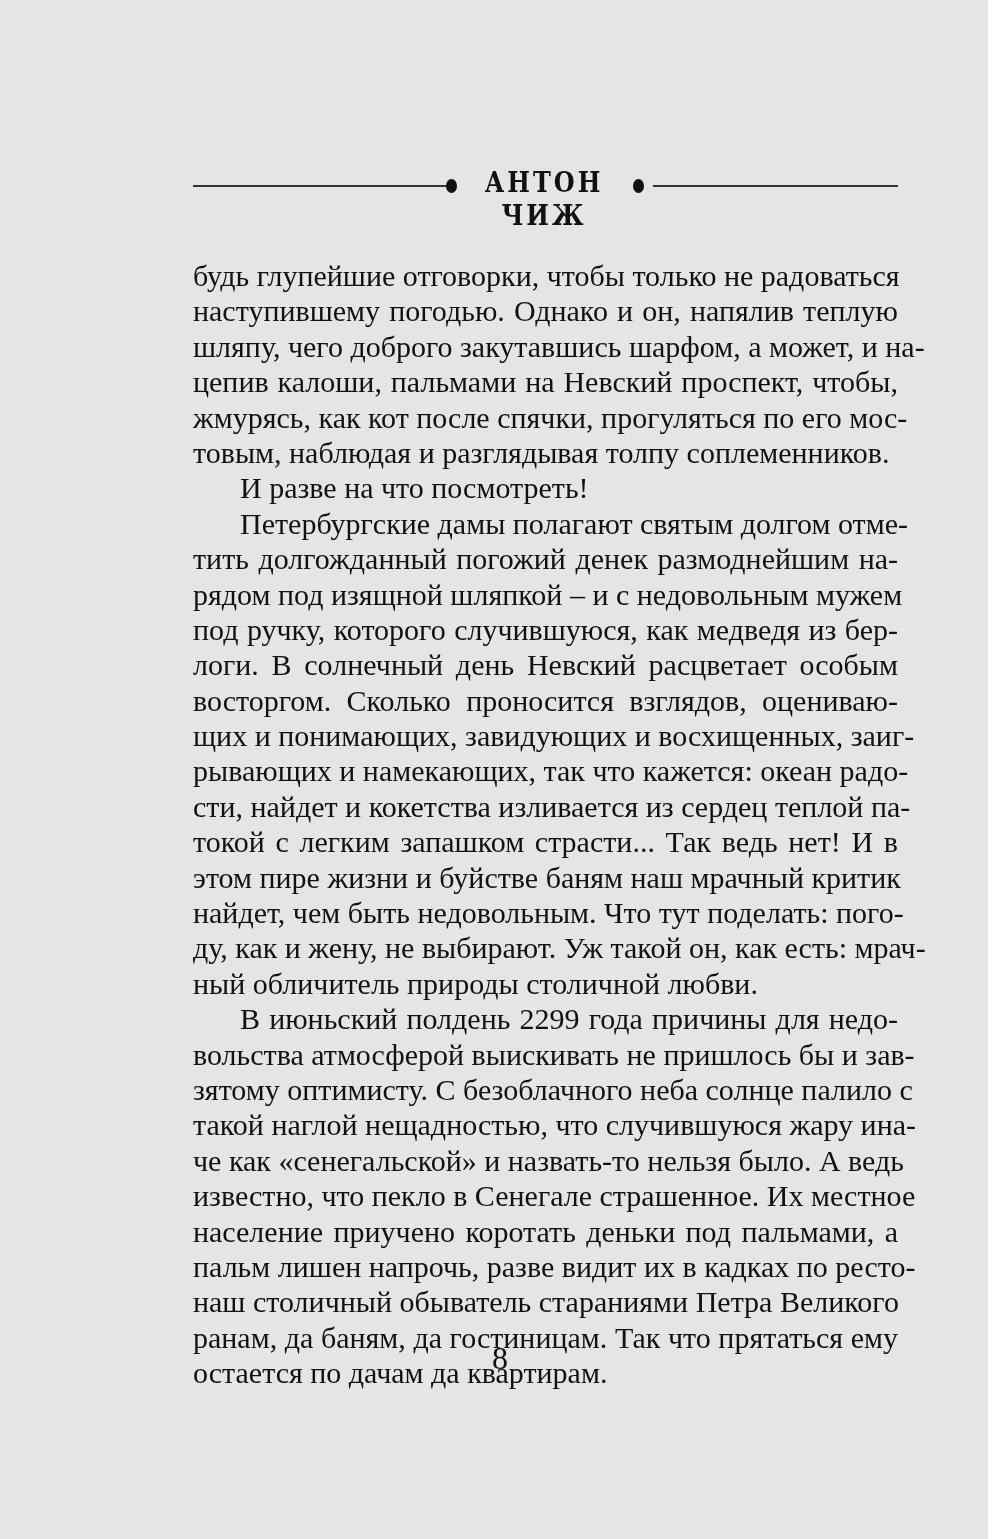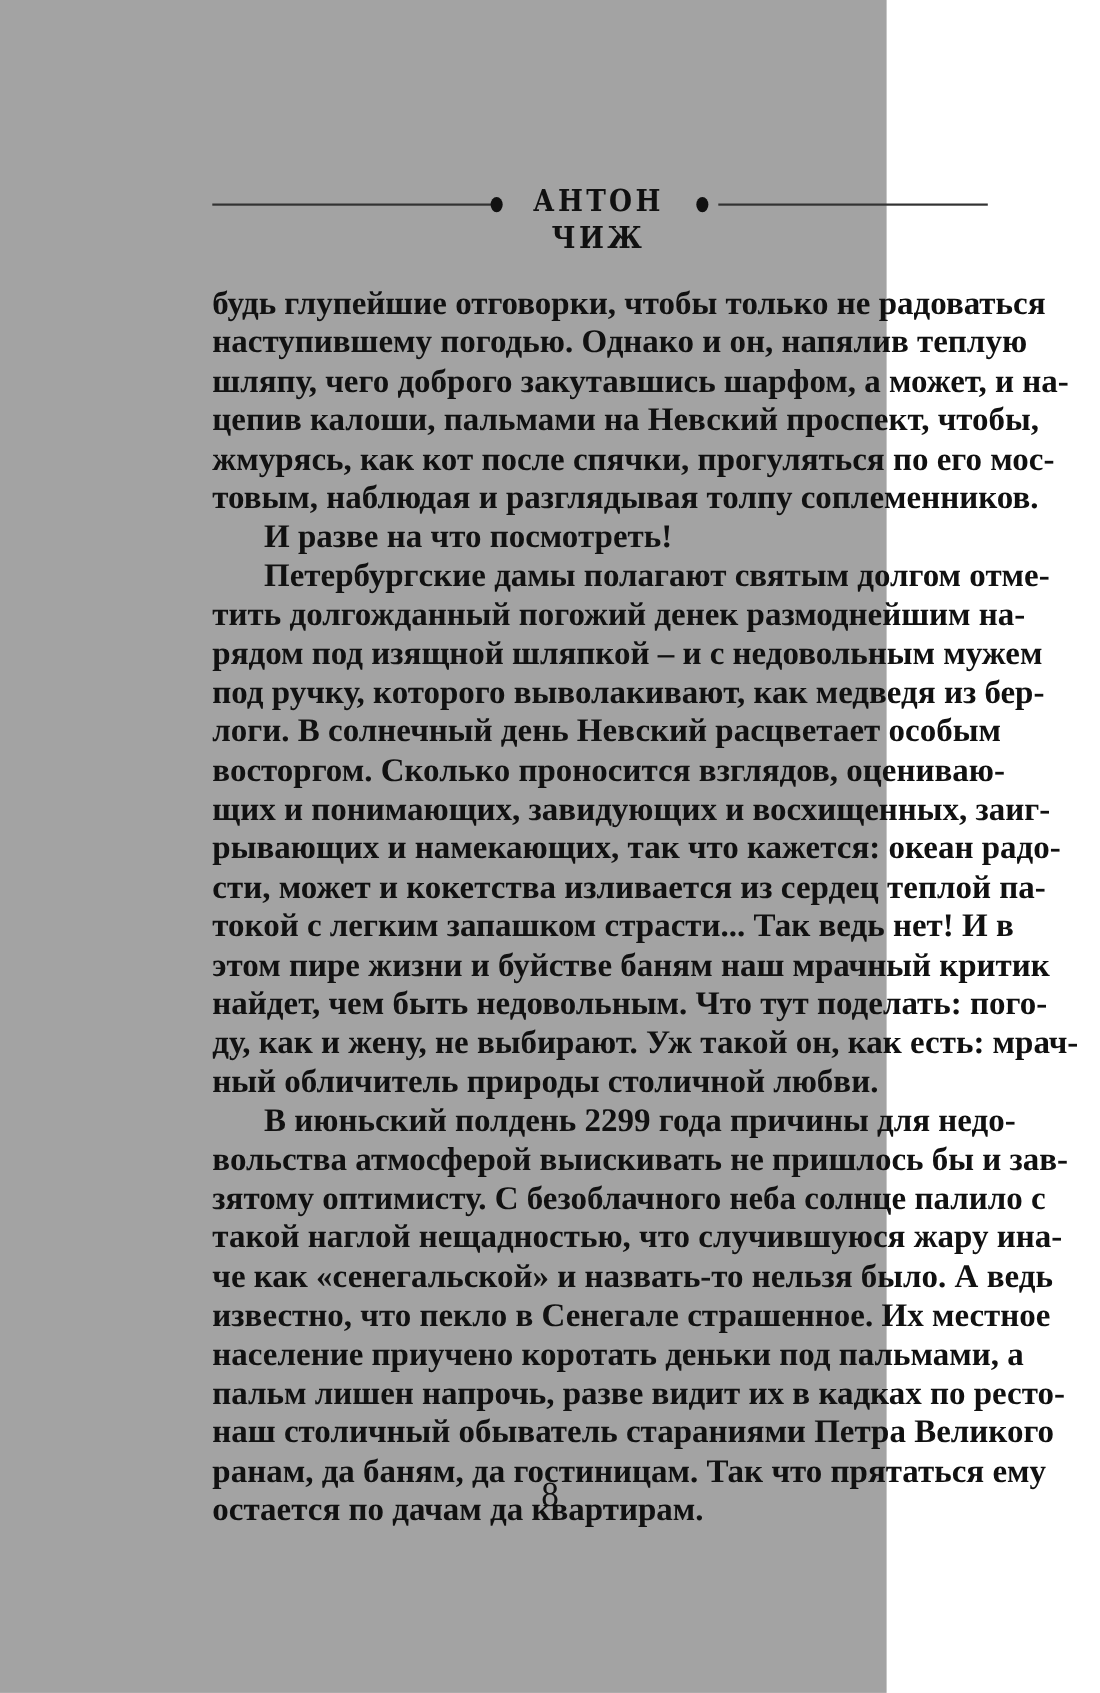--- a/index.html
+++ b/index.html
@@ -1,38 +1,38 @@
 <!DOCTYPE html>
 <html><head>
   <meta charset="utf-8">
   <style>
     html, body { margin: 0; padding: 0; background: #ffffff; }
     body { width: 1000px; height: 1539px; position: relative; overflow: hidden; }
-    .page { position: absolute; left: 0; top: 0; width: 806px; height: 1539px; background: #a3a3a3; }
+    .page { position: absolute; left: 0; top: 0; width: 988px; height: 1539px; background: #e5e5e5; }
 
     .running-head { position: absolute; left: 193px; top: 168px; width: 705px; height: 36px; }
     .rh-line { position: absolute; top: 17px; height: 2px; background: #333; }
     .rh-line.left { left: 0; width: 254px; }
     .rh-line.right { left: 460px; width: 245px; }
     .rh-dot { position: absolute; top: 11px; width: 11px; height: 14px; border-radius: 50%; background: #111; }
     .rh-dot.left { left: 253px; }
     .rh-dot.right { left: 440px; }
     .rh-title {
       position: absolute; left: 266px; top: 2px; width: 170px; text-align: center;
       font-family: "DejaVu Serif", serif; font-weight: bold; font-size: 24px;
       letter-spacing: 3px; color: #111; transform: scaleY(1.15);
     }
 
     .body-text {
       position: absolute; left: 193px; top: 258px; width: 705px;
       font-family: "Liberation Serif", serif; font-size: 30px; color: #111;
     }
     .line {
       display: block; height: 35.4px; line-height: 35.4px; white-space: nowrap;
-      text-align: justify; text-align-last: justify; font-weight: bold;
+      text-align: justify; text-align-last: justify;
     }
     .line.last { text-align-last: left; }
     .line.indent { padding-left: 47px; }
 
     .folio {
       position: absolute; left: 500px; top: 1340px; width: 100px; margin-left: -50px;
       text-align: center; font-family: "Liberation Serif", serif; font-size: 32px; color: #111;
     }
   </style>
 </head>
@@ -56,26 +56,26 @@
         <span class="line">жмурясь, как кот после спячки, прогуляться по его мос-</span>
         <span class="line last">товым, наблюдая и разглядывая толпу соплеменников.</span>
       </div>
       <div>
         <span class="line indent last">И разве на что посмотреть!</span>
       </div>
       <div>
         <span class="line indent">Петербургские дамы полагают святым долгом отме-</span>
         <span class="line">тить долгожданный погожий денек размоднейшим на-</span>
         <span class="line">рядом под изящной шляпкой – и  с недовольным мужем</span>
-        <span class="line">под ручку, которого выволакивают, как медведя из бер-</span>
+        <span class="line">под ручку, которого случившуюся, как медведя из бер-</span>
         <span class="line">логи. В солнечный день Невский расцветает особым</span>
         <span class="line">восторгом. Сколько проносится взглядов, оцениваю-</span>
         <span class="line">щих и понимающих, завидующих и восхищенных, заиг-</span>
         <span class="line">рывающих и намекающих, так что кажется: океан радо-</span>
-        <span class="line">сти, может и кокетства изливается из сердец теплой па-</span>
+        <span class="line">сти, найдет и кокетства изливается из сердец теплой па-</span>
         <span class="line">токой с легким запашком страсти... Так ведь нет! И в</span>
         <span class="line">этом пире жизни и буйстве баням наш мрачный критик</span>
         <span class="line">найдет, чем быть недовольным. Что тут поделать: пого-</span>
         <span class="line">ду, как и жену, не выбирают. Уж такой он, как есть: мрач-</span>
         <span class="line last">ный обличитель природы столичной любви.</span>
       </div>
       <div>
         <span class="line indent">В июньский полдень 2299 года причины для недо-</span>
         <span class="line">вольства атмосферой выискивать не пришлось бы и зав-</span>
         <span class="line">зятому оптимисту. С безоблачного неба солнце палило с</span>

